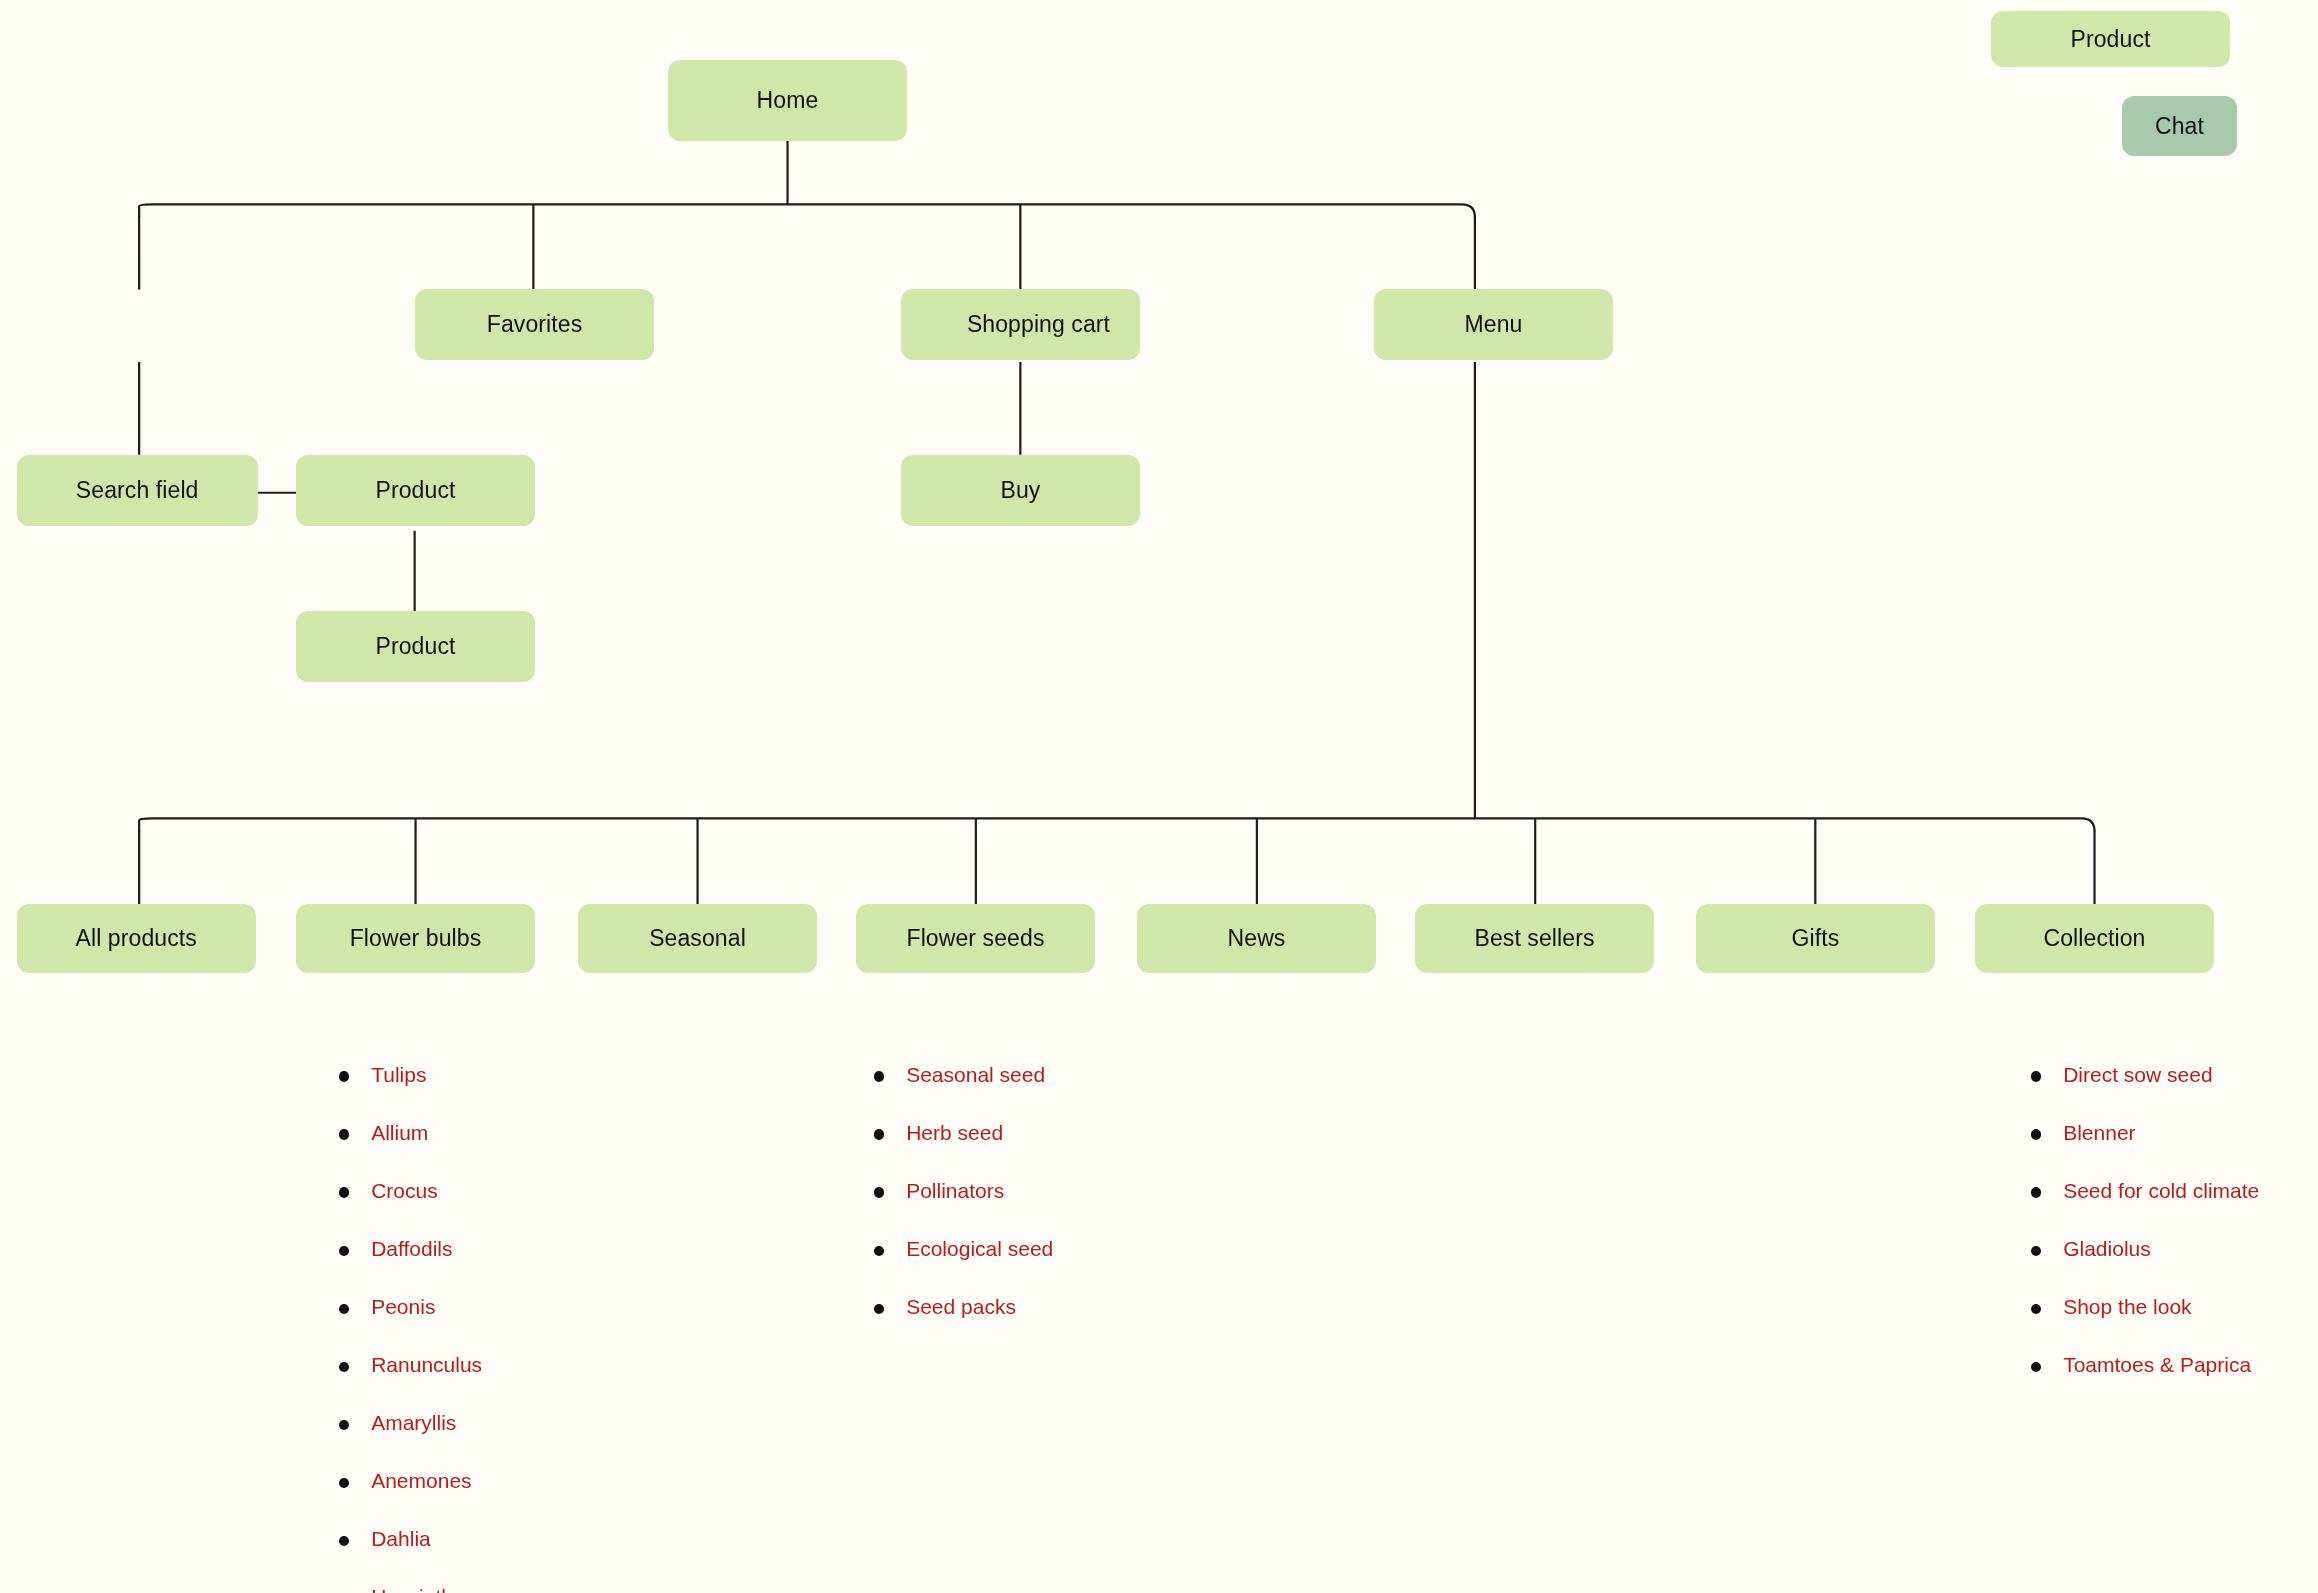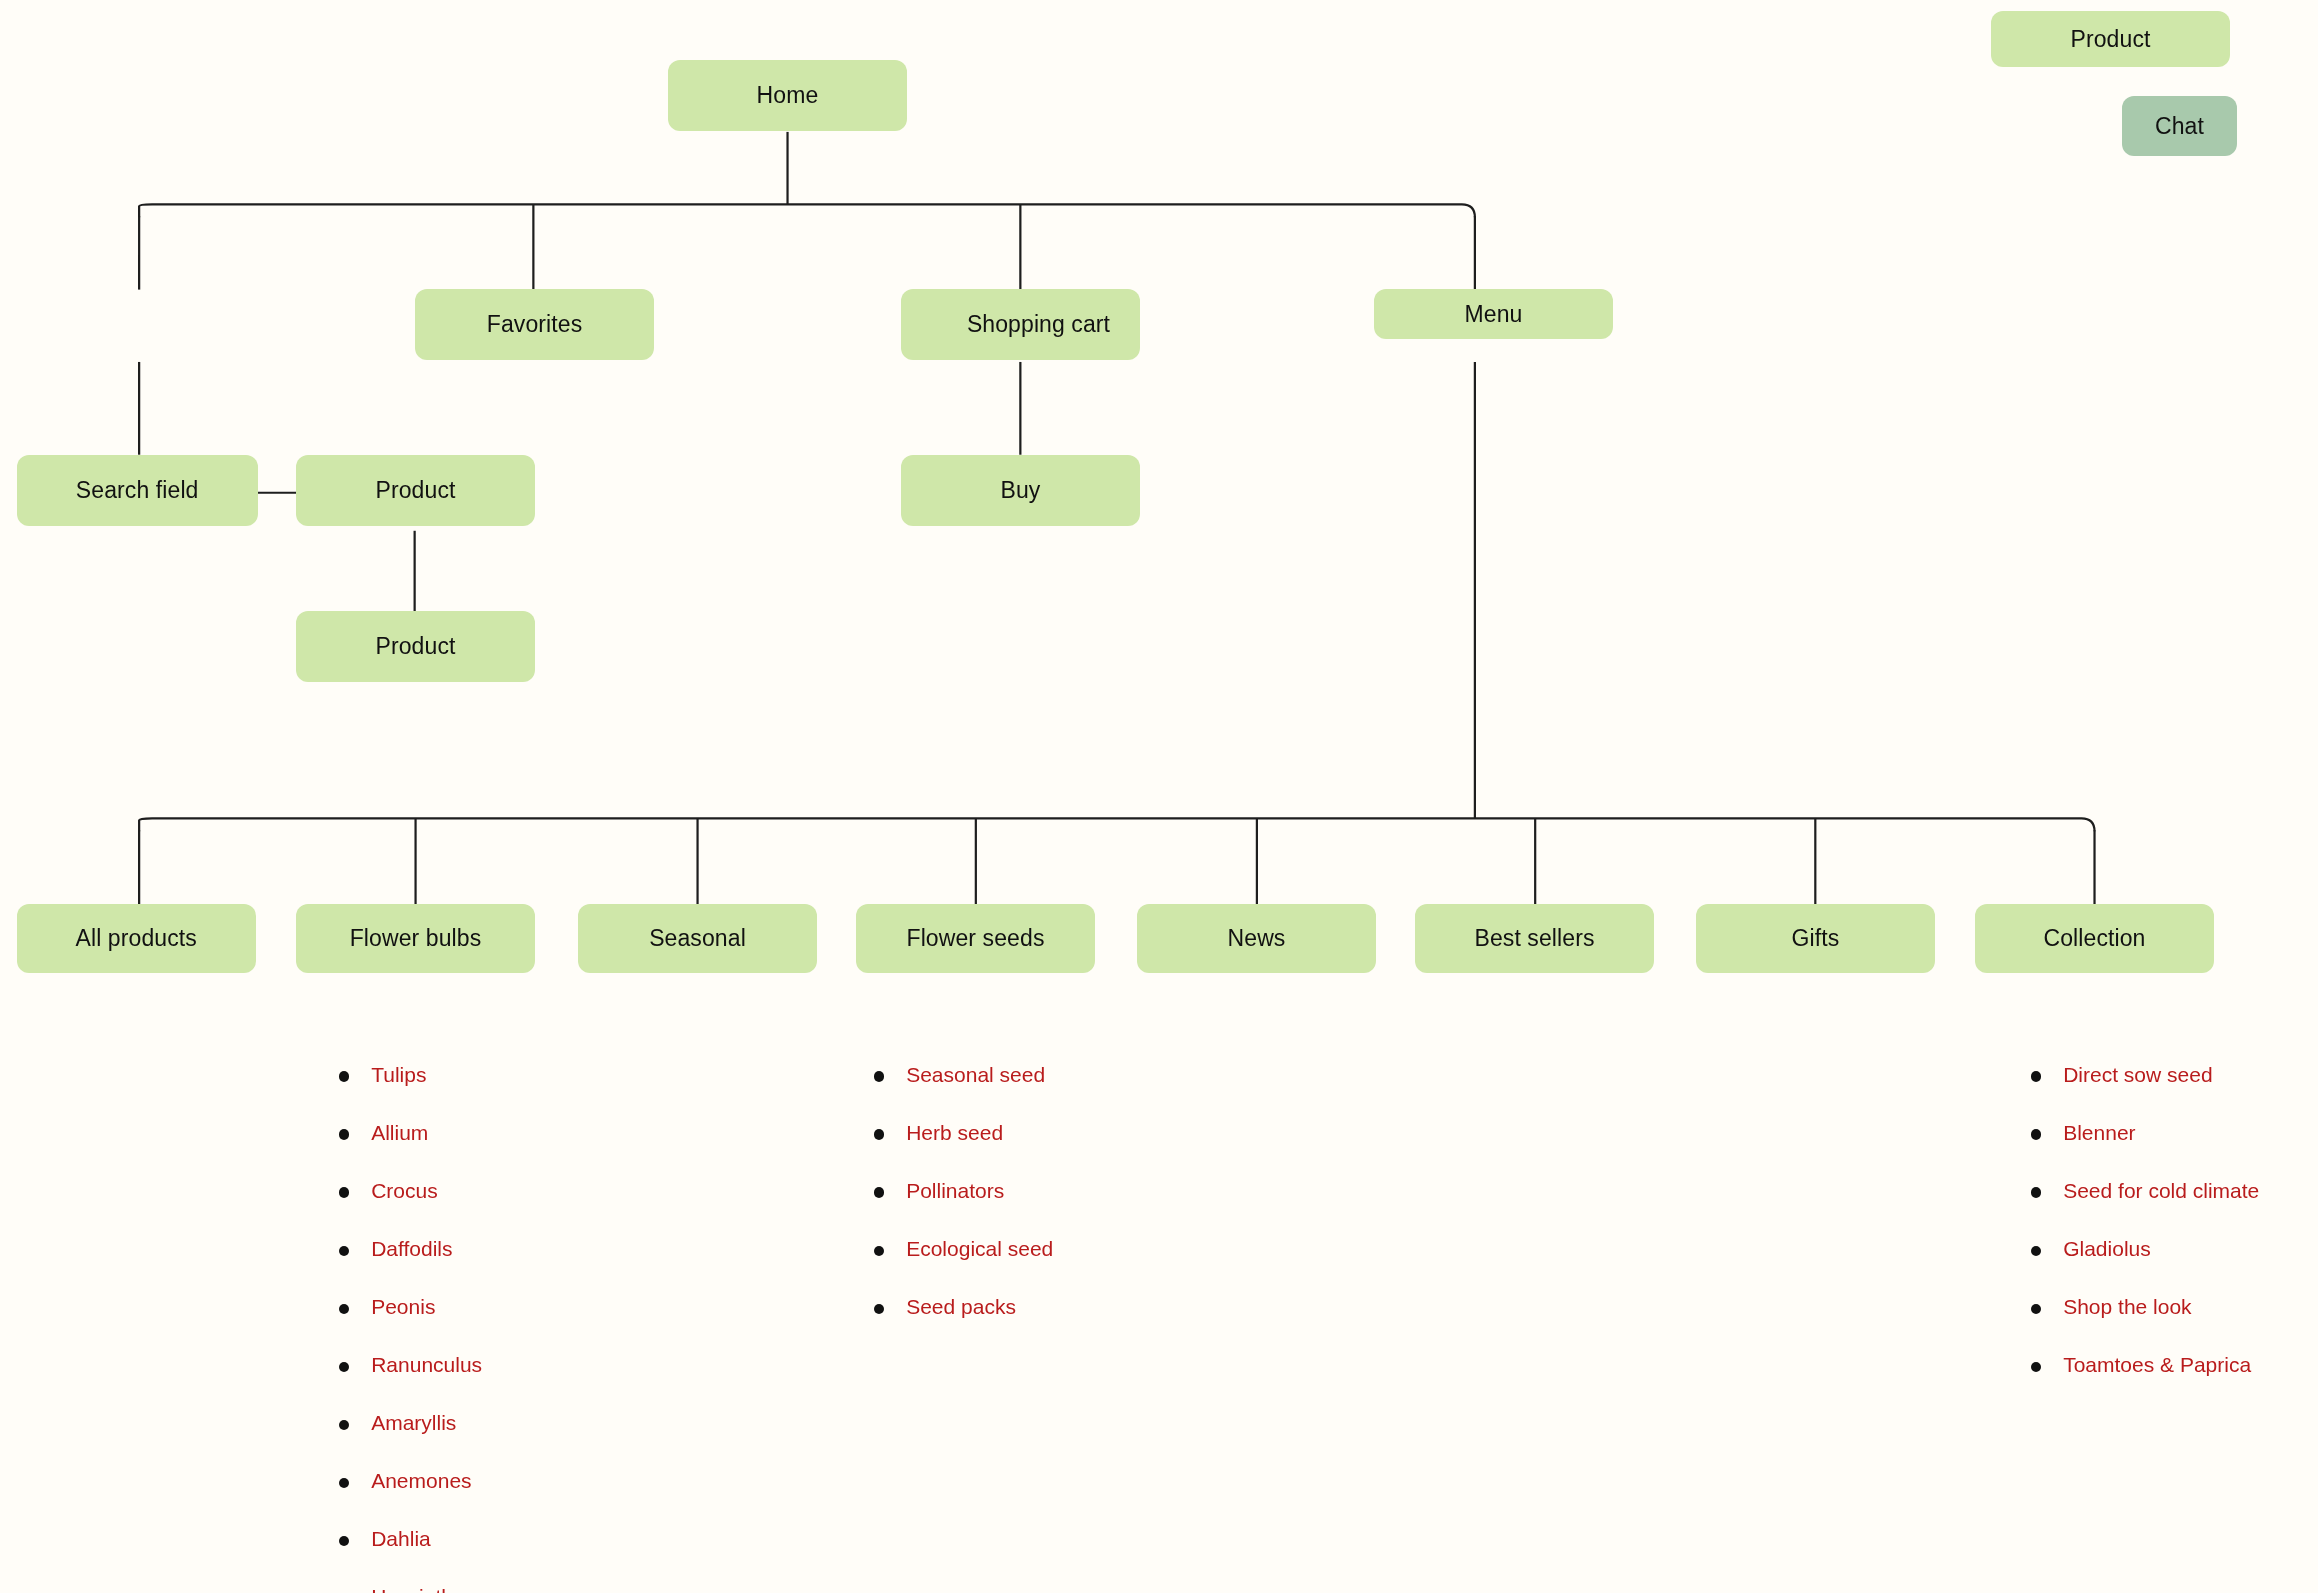--- a/index.html
+++ b/index.html
@@ -116,31 +116,31 @@
     <line x1="2258" y1="895" x2="2258" y2="975"></line>
   </svg>
 
   <div class="node" style="left:1991px; top:11px; width:239px; height:56px;">
     <span class="label">Product</span>
   </div>
   <div class="node chat" style="left:2122px; top:96px; width:115px; height:60px;">
     <span class="label">Chat</span>
   </div>
 
-  <div class="node" style="left:668px; top:60px; width:239px; height:71px;">
+  <div class="node" style="left:668px; top:60px; width:239px; height:81px;">
     <span class="label">Home</span>
   </div>
 
   <div class="node" style="left:415px; top:289px; width:239px; height:71px;">
     <span class="label">Favorites</span>
   </div>
   <div class="node" style="left:901px; top:289px; width:239px; height:71px;padding-left:36px;">
     <span class="label">Shopping cart</span>
   </div>
-  <div class="node" style="left:1374px; top:289px; width:239px; height:50px;">
+  <div class="node" style="left:1374px; top:289px; width:239px; height:71px;">
     <span class="label">Menu</span>
   </div>
 
   <div class="node" style="left:16.7px; top:455px; width:241px; height:71px;">
     <span class="label">Search field</span>
   </div>
   <div class="node" style="left:296px; top:455px; width:239px; height:71px;">
     <span class="label">Product</span>
   </div>
   <div class="node" style="left:296px; top:611px; width:239px; height:71px;">

